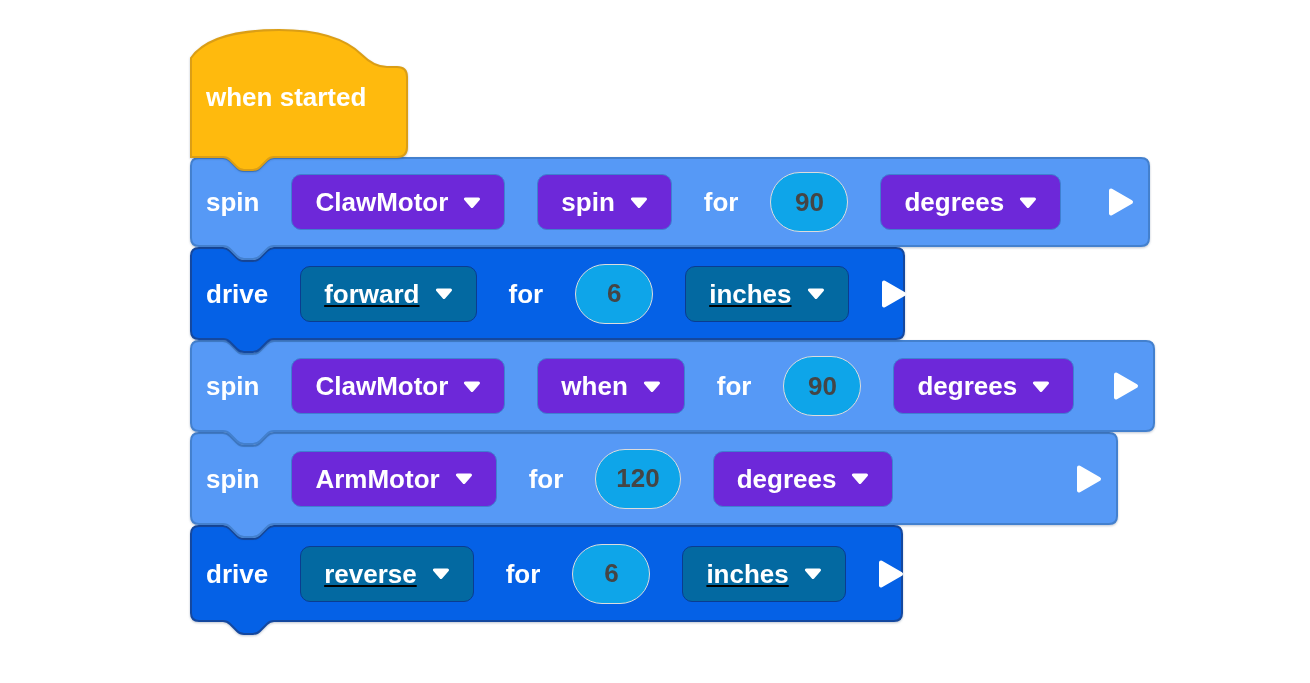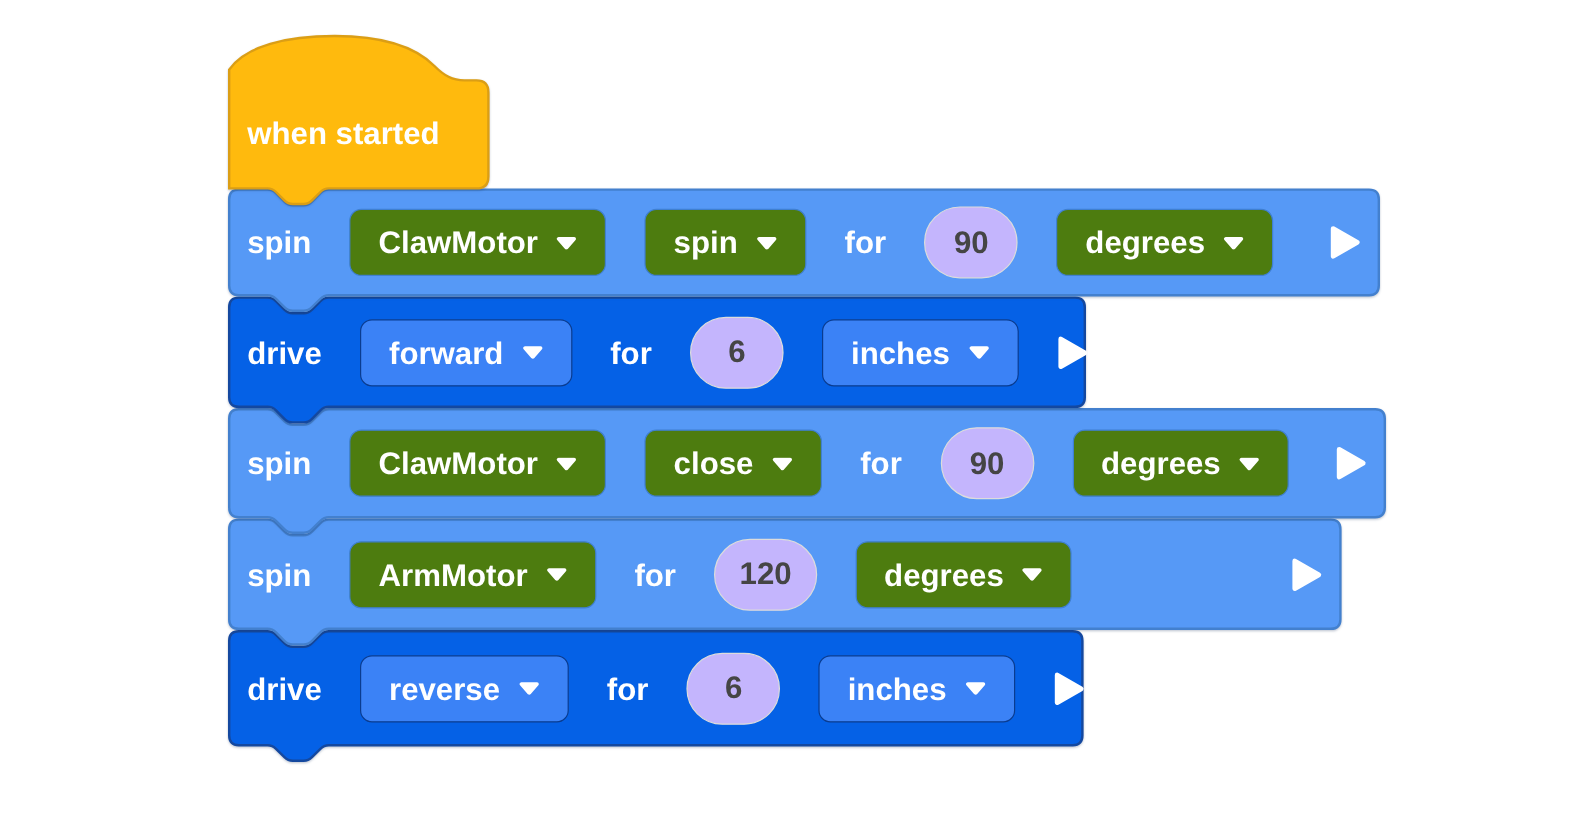--- a/index.html
+++ b/index.html
@@ -32,21 +32,21 @@
     right: 0;
     bottom: 0;
     display: flex;
     align-items: center;
     padding: 16px 16px;
     gap: 32px;
   }
   .hat-row {
     position: absolute;
     left: 0;
-    top: 36px;
+    top: 22px;
     height: 93px;
     display: flex;
     align-items: center;
     padding: 0 16px;
   }
   .word {
     color: #ffffff;
     font-size: 26px;
     font-weight: 700;
     white-space: nowrap;
@@ -57,37 +57,38 @@
     align-items: center;
     gap: 15px;
     height: 56px;
     padding: 0 23px;
     border-radius: 10px;
     cursor: pointer;
     box-sizing: border-box;
   }
   .dropdown .word { font-size: 26px; }
   .dd-light {
-    background: #4d7c0f;
+    background: #6d28d9;
     border: 1.5px solid #3f7fd0;
   }
   .dd-dark {
-    background: #3b82f6;
+    background: #0369a1;
     border: 1.5px solid #0a3c90;
+    text-decoration: underline;
   }
   .caret-icon { display: block; }
   .num-pill {
     display: flex;
     align-items: center;
     justify-content: center;
     min-width: 78px;
     height: 60px;
     padding: 0 20px;
     border-radius: 30px;
-    background: #c4b5fd;
+    background: #0ea5e9;
     border: 1px solid #dcdcdc;
     color: #454545;
     font-size: 26px;
     font-weight: 700;
     box-sizing: border-box;
     cursor: text;
   }
   .play {
     margin-left: auto;
     display: flex;
@@ -184,21 +185,21 @@
     </svg>
     <div class="row">
       <span class="word">spin</span>
       <div class="dropdown dd-light">
         <span class="word">ClawMotor</span>
         <svg class="caret-icon" width="18" height="11" viewBox="0 0 18 11">
             <path d="M2.5 2 H15.5 L9 9.5 Z" fill="#fff" stroke="#fff" stroke-width="3" stroke-linejoin="round"></path>
           </svg>
       </div>
       <div class="dropdown dd-light">
-        <span class="word">close</span>
+        <span class="word">when</span>
         <svg class="caret-icon" width="18" height="11" viewBox="0 0 18 11">
             <path d="M2.5 2 H15.5 L9 9.5 Z" fill="#fff" stroke="#fff" stroke-width="3" stroke-linejoin="round"></path>
           </svg>
       </div>
       <span class="word">for</span>
       <div class="num-pill">90</div>
       <div class="dropdown dd-light">
         <span class="word">degrees</span>
         <svg class="caret-icon" width="18" height="11" viewBox="0 0 18 11">
             <path d="M2.5 2 H15.5 L9 9.5 Z" fill="#fff" stroke="#fff" stroke-width="3" stroke-linejoin="round"></path>

